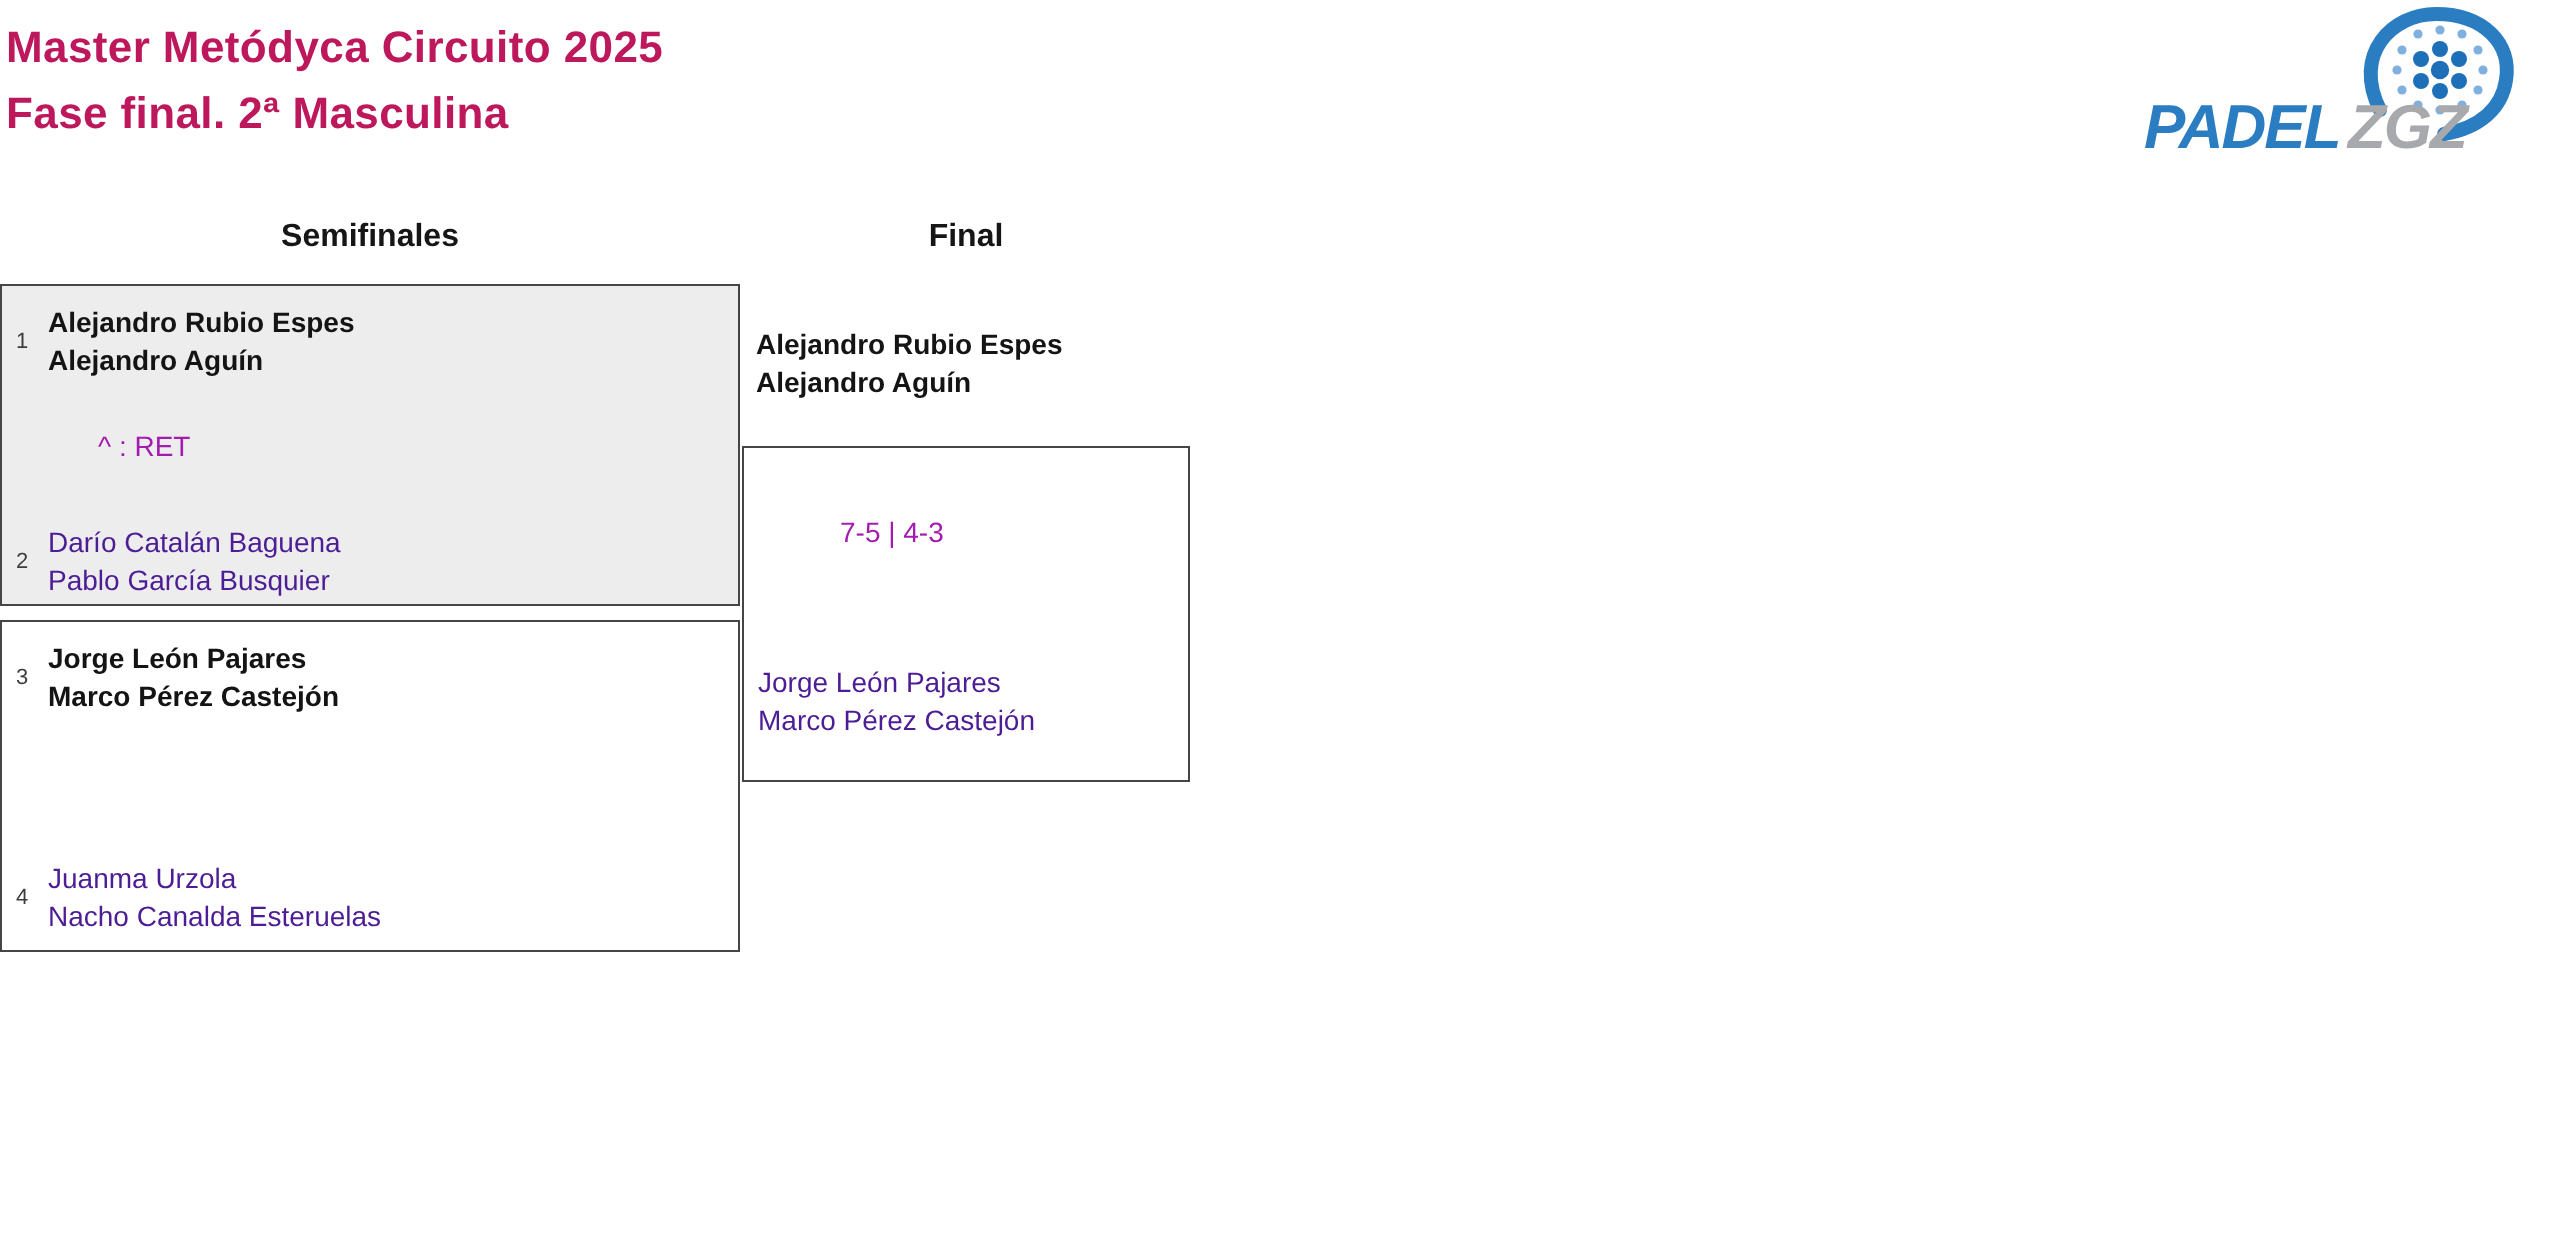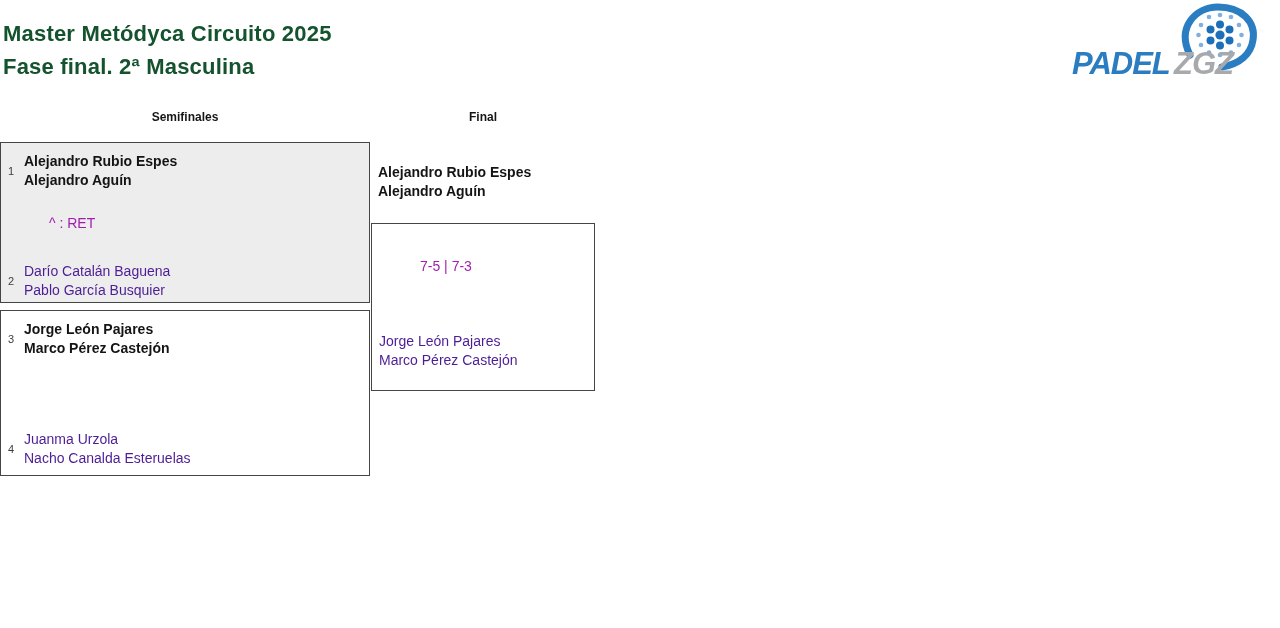--- a/index.html
+++ b/index.html
@@ -1,23 +1,23 @@
 <!DOCTYPE html>
 <html><head>
 <meta charset="utf-8">
 <style>
   * { margin:0; padding:0; box-sizing:border-box; }
   html,body { width:1280px; height:628px; background:#ffffff; overflow:hidden; }
   body { font-family:"Liberation Sans", sans-serif; position:relative; color:#1a1a1a; }
 
-  .page-title { position:absolute; left:3px; top:17px; font-weight:bold; font-size:22px; line-height:33px; color:#14532d; letter-spacing:0.2px; }
+  .page-title { position:absolute; left:3px; top:7px; font-weight:bold; font-size:22px; line-height:33px; color:#be185d; letter-spacing:0.2px; }
 
   .logo { position:absolute; right:20px; top:3px; width:190px; height:82px; }
 
-  .col-header { position:absolute; top:110px; font-size:12px; font-weight:bold; color:#161616; text-align:center; }
+  .col-header { position:absolute; top:110px; font-size:16px; font-weight:bold; color:#161616; text-align:center; }
   .col-header.semis { left:0; width:370px; }
   .col-header.final { left:371px; width:224px; }
 
   .match-box { position:absolute; border:1px solid #454545; background:#fff; }
   .match-box.shaded { background:#ededed; }
   #sf1 { left:0; top:142px; width:370px; height:161px; }
   #sf2 { left:0; top:310px; width:370px; height:166px; }
   #final-box { left:371px; top:223px; width:224px; height:168px; }
 
   .team { position:absolute; left:0; right:0; display:flex; align-items:center; padding-left:7px; }
@@ -115,20 +115,20 @@
     </div>
   </div>
 </div>
 
 <div class="final-winner names winner">
   <div>Alejandro Rubio Espes</div>
   <div>Alejandro Aguín</div>
 </div>
 
 <div id="final-box" class="match-box">
-  <div class="score">7-5 | 7-3</div>
+  <div class="score">7-5 | 4-3</div>
   <div class="team">
     <div class="names">
       <div>Jorge León Pajares</div>
       <div>Marco Pérez Castejón</div>
     </div>
   </div>
 </div>
 
 </body></html>

